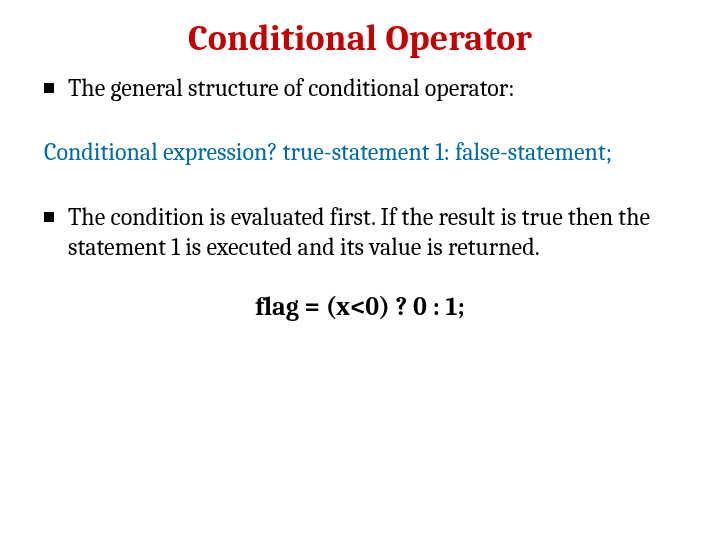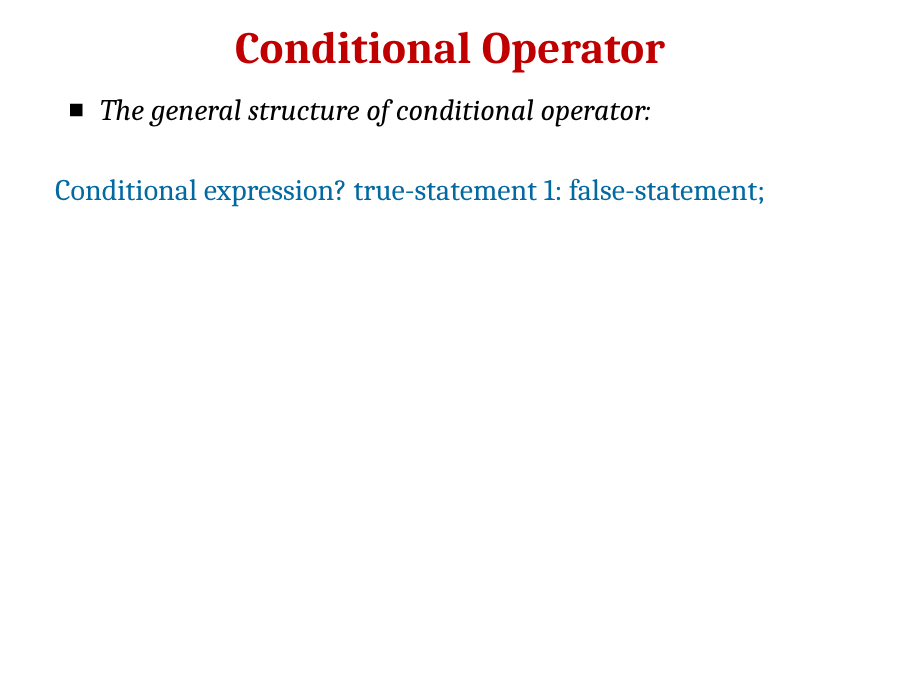--- a/index.html
+++ b/index.html
@@ -21,22 +21,21 @@
     text-align: center;
     font-weight: 700;
     font-size: 36px;
     color: #c00000;
     margin: 0 0 14px 0;
     letter-spacing: 0.2px;
   }
   ul.bullets {
     list-style: none;
     padding: 0;
-    margin: 12px;
-    font-style: italic;
+    margin: 0;
   }
   ul.bullets > li {
     position: relative;
     padding-left: 28px;
     font-size: 24px;
     line-height: 1.25;
     margin-bottom: 4px;
   }
   ul.bullets > li::before {
     content: "";
@@ -67,16 +66,18 @@
 
   <h1 class="title">Conditional Operator</h1>
 
   <ul class="bullets">
     <li>The general structure of conditional operator:</li>
   </ul>
 
   <div class="expr">Conditional expression? true-statement 1: false-statement;</div>
 
   <ul class="bullets">
+    <li>The condition is evaluated first. If the result is true then the statement 1 is executed and its value is returned.</li>
   </ul>
 
+  <div class="example">flag = (x&lt;0) ? 0 : 1;</div>
 
 </div>
 
 </body></html>

